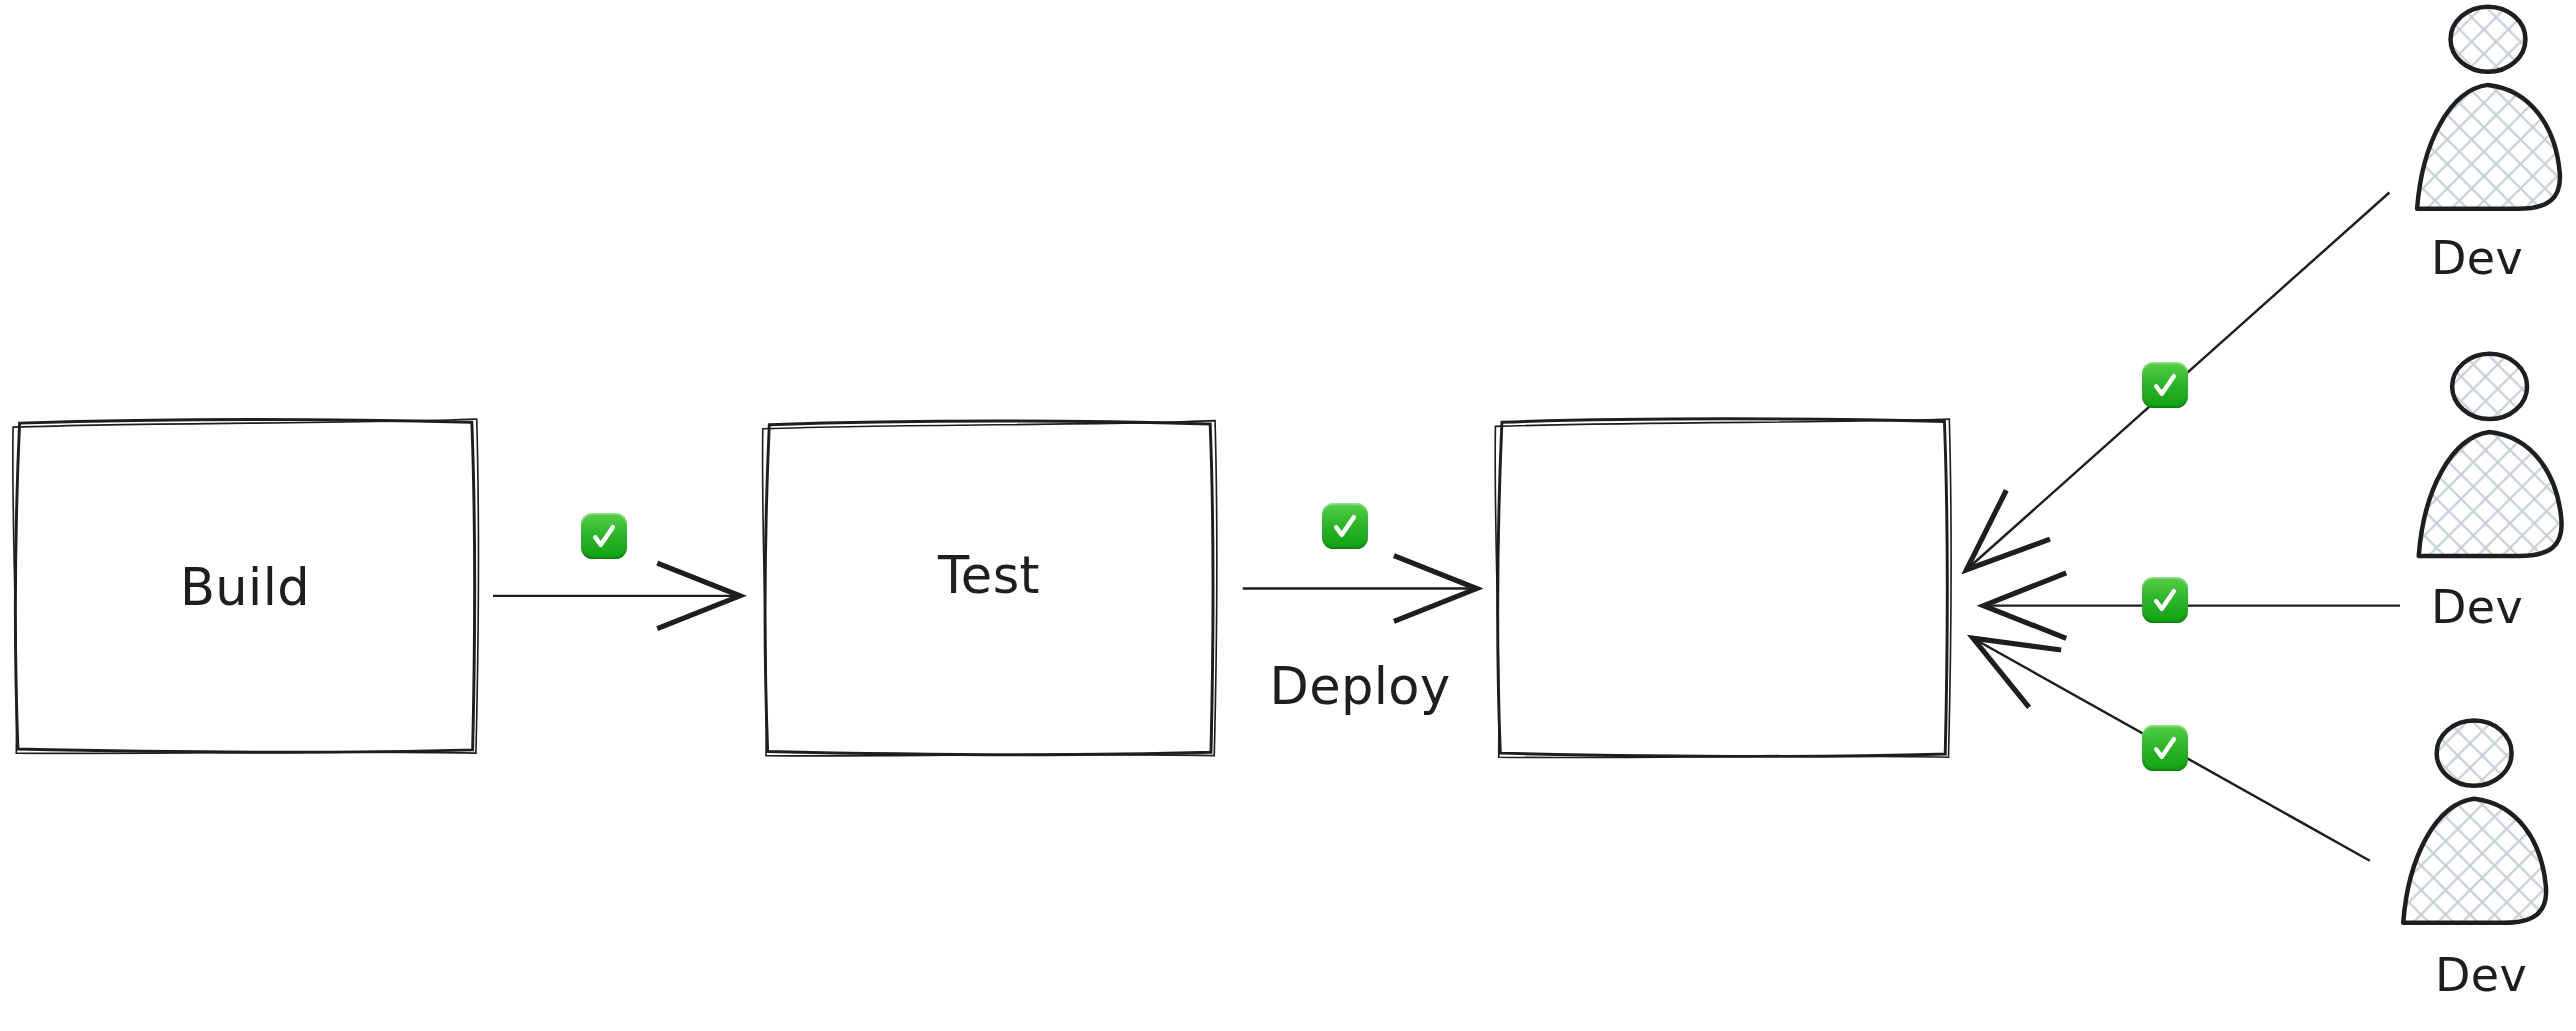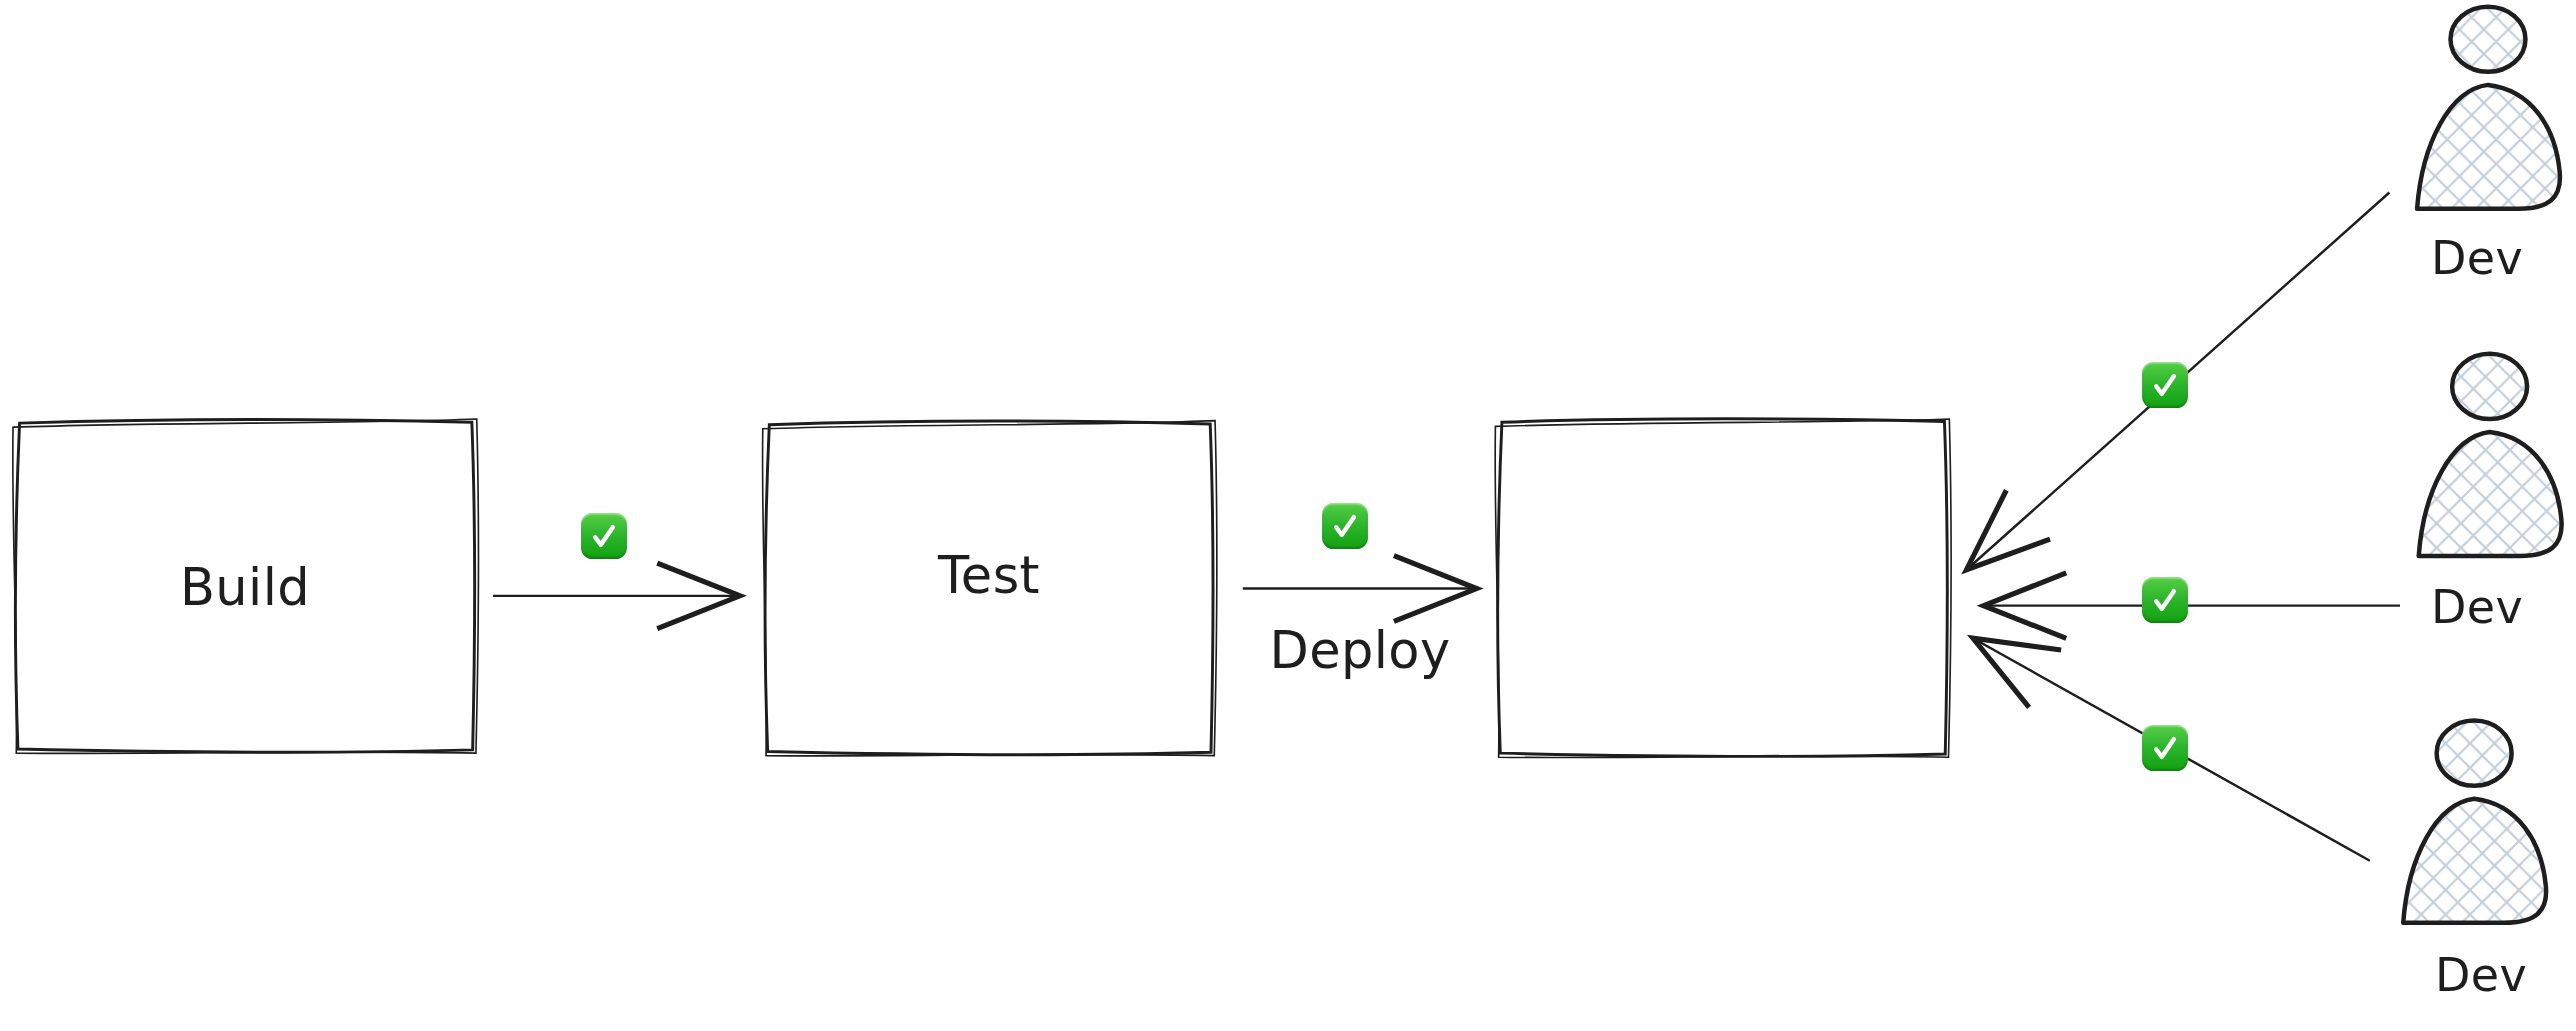--- a/index.html
+++ b/index.html
@@ -19,21 +19,21 @@
     position:absolute;
     transform:translate(-50%,-50%);
     white-space:pre-line;
     text-align:center;
     color:var(--stroke);
     line-height:1.3;
     letter-spacing:0.4px;
   }
   .node-label{font-size:51px;text-align:center;}
   .prod-label{font-size:47px;line-height:1.38;}
-  .edge-label{font-size:51px;}
+  .edge-label{font-size:51px;margin-top:36px;}
   .actor-label{font-size:46px;}
   .note-label{font-size:46px;line-height:1.28;}
   .check{
     position:absolute;
     width:46px;height:46px;
     border-radius:11.4px;
     background:linear-gradient(180deg,var(--check-green-light) 0%,var(--check-green) 48%,var(--check-green-dark) 100%);
     box-shadow:inset 0 1.6px 1.6px rgba(255,255,255,.45), inset 0 -1.6px 2.4px rgba(0,0,0,.25);
     display:flex;align-items:center;justify-content:center;
   }

